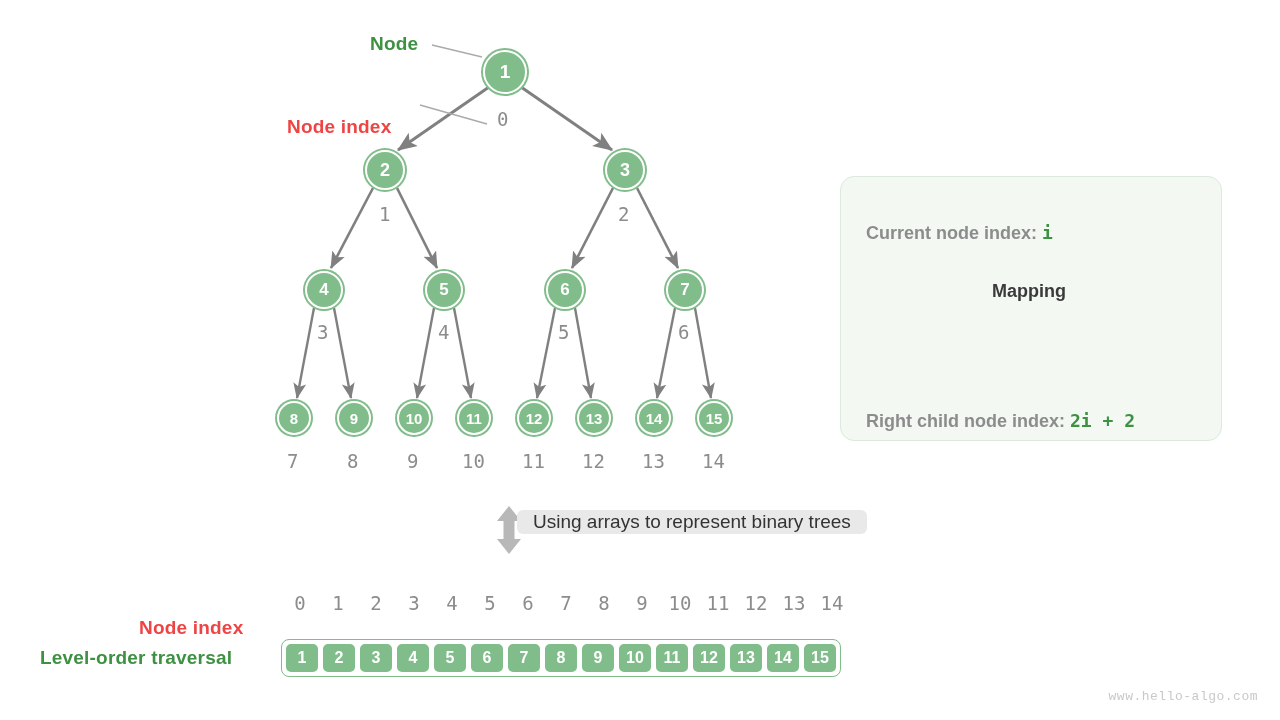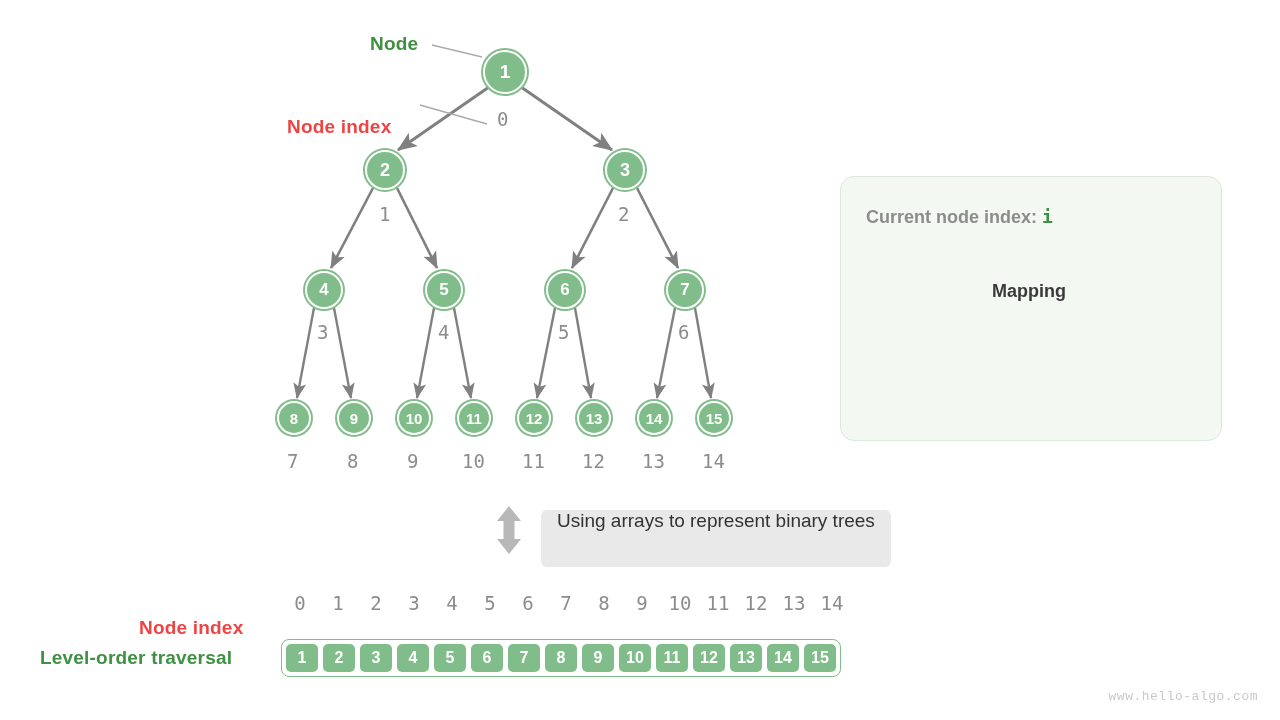--- a/index.html
+++ b/index.html
@@ -91,47 +91,48 @@
     border: 1px solid #DDE9DD;
     border-radius: 14px;
     box-sizing: border-box;
   }
   .info-line {
     position: absolute;
     font-size: 18px;
     font-weight: bold;
     color: #8c8c8c;
     white-space: nowrap;
+    margin-top: 16px;
   }
   .info-line .val {
     color: #3E9142;
     font-family: "DejaVu Sans Mono", monospace;
     font-weight: bold;
   }
   .info-line .lab-plain { font-weight: bold; color: #8c8c8c; }
   #mapping-text {
     position: absolute;
     left: 992px;
     top: 281px;
     font-size: 18px;
     font-weight: bold;
     color: #3a3a3a;
     white-space: nowrap;
   }
 
   
   #caption-box {
     position: absolute;
-    left: 541px;
+    left: 517px;
     top: 510px;
-    height: 57px;
+    height: 24px;
     background: #E9E9E9;
     border-radius: 6px;
     display: flex;
-    align-items: flex-start;
+    align-items: center;
     padding: 0 16px;
     box-sizing: border-box;
   }
   #caption-text {
     font-size: 19px;
     color: #333333;
     white-space: nowrap;
   }
 
   
@@ -281,20 +282,23 @@
 
   <div id="info-box"></div>
 
   <div class="info-line" style="left:866px; top:206px;">
     <span class="lab-plain">Current node index</span><span class="lab-plain">: </span><span class="val">i</span>
   </div>
 
   <div id="mapping-text">Mapping</div>
 
 
+  <div class="info-line" style="left:866px; top:394px;">
+    <span class="lab-plain">Right child node index</span><span class="lab-plain">: </span><span class="val">2i + 2</span>
+  </div>
 
   <div id="caption-box">
     <span id="caption-text">Using arrays to represent binary trees</span>
   </div>
 
   <div class="abs lbl-gray-bold" style="left:139px; top:593px;">Node index</div>
 
   <div id="arr-index-row">
       <div class="arr-idx">0</div>
       <div class="arr-idx">1</div>

